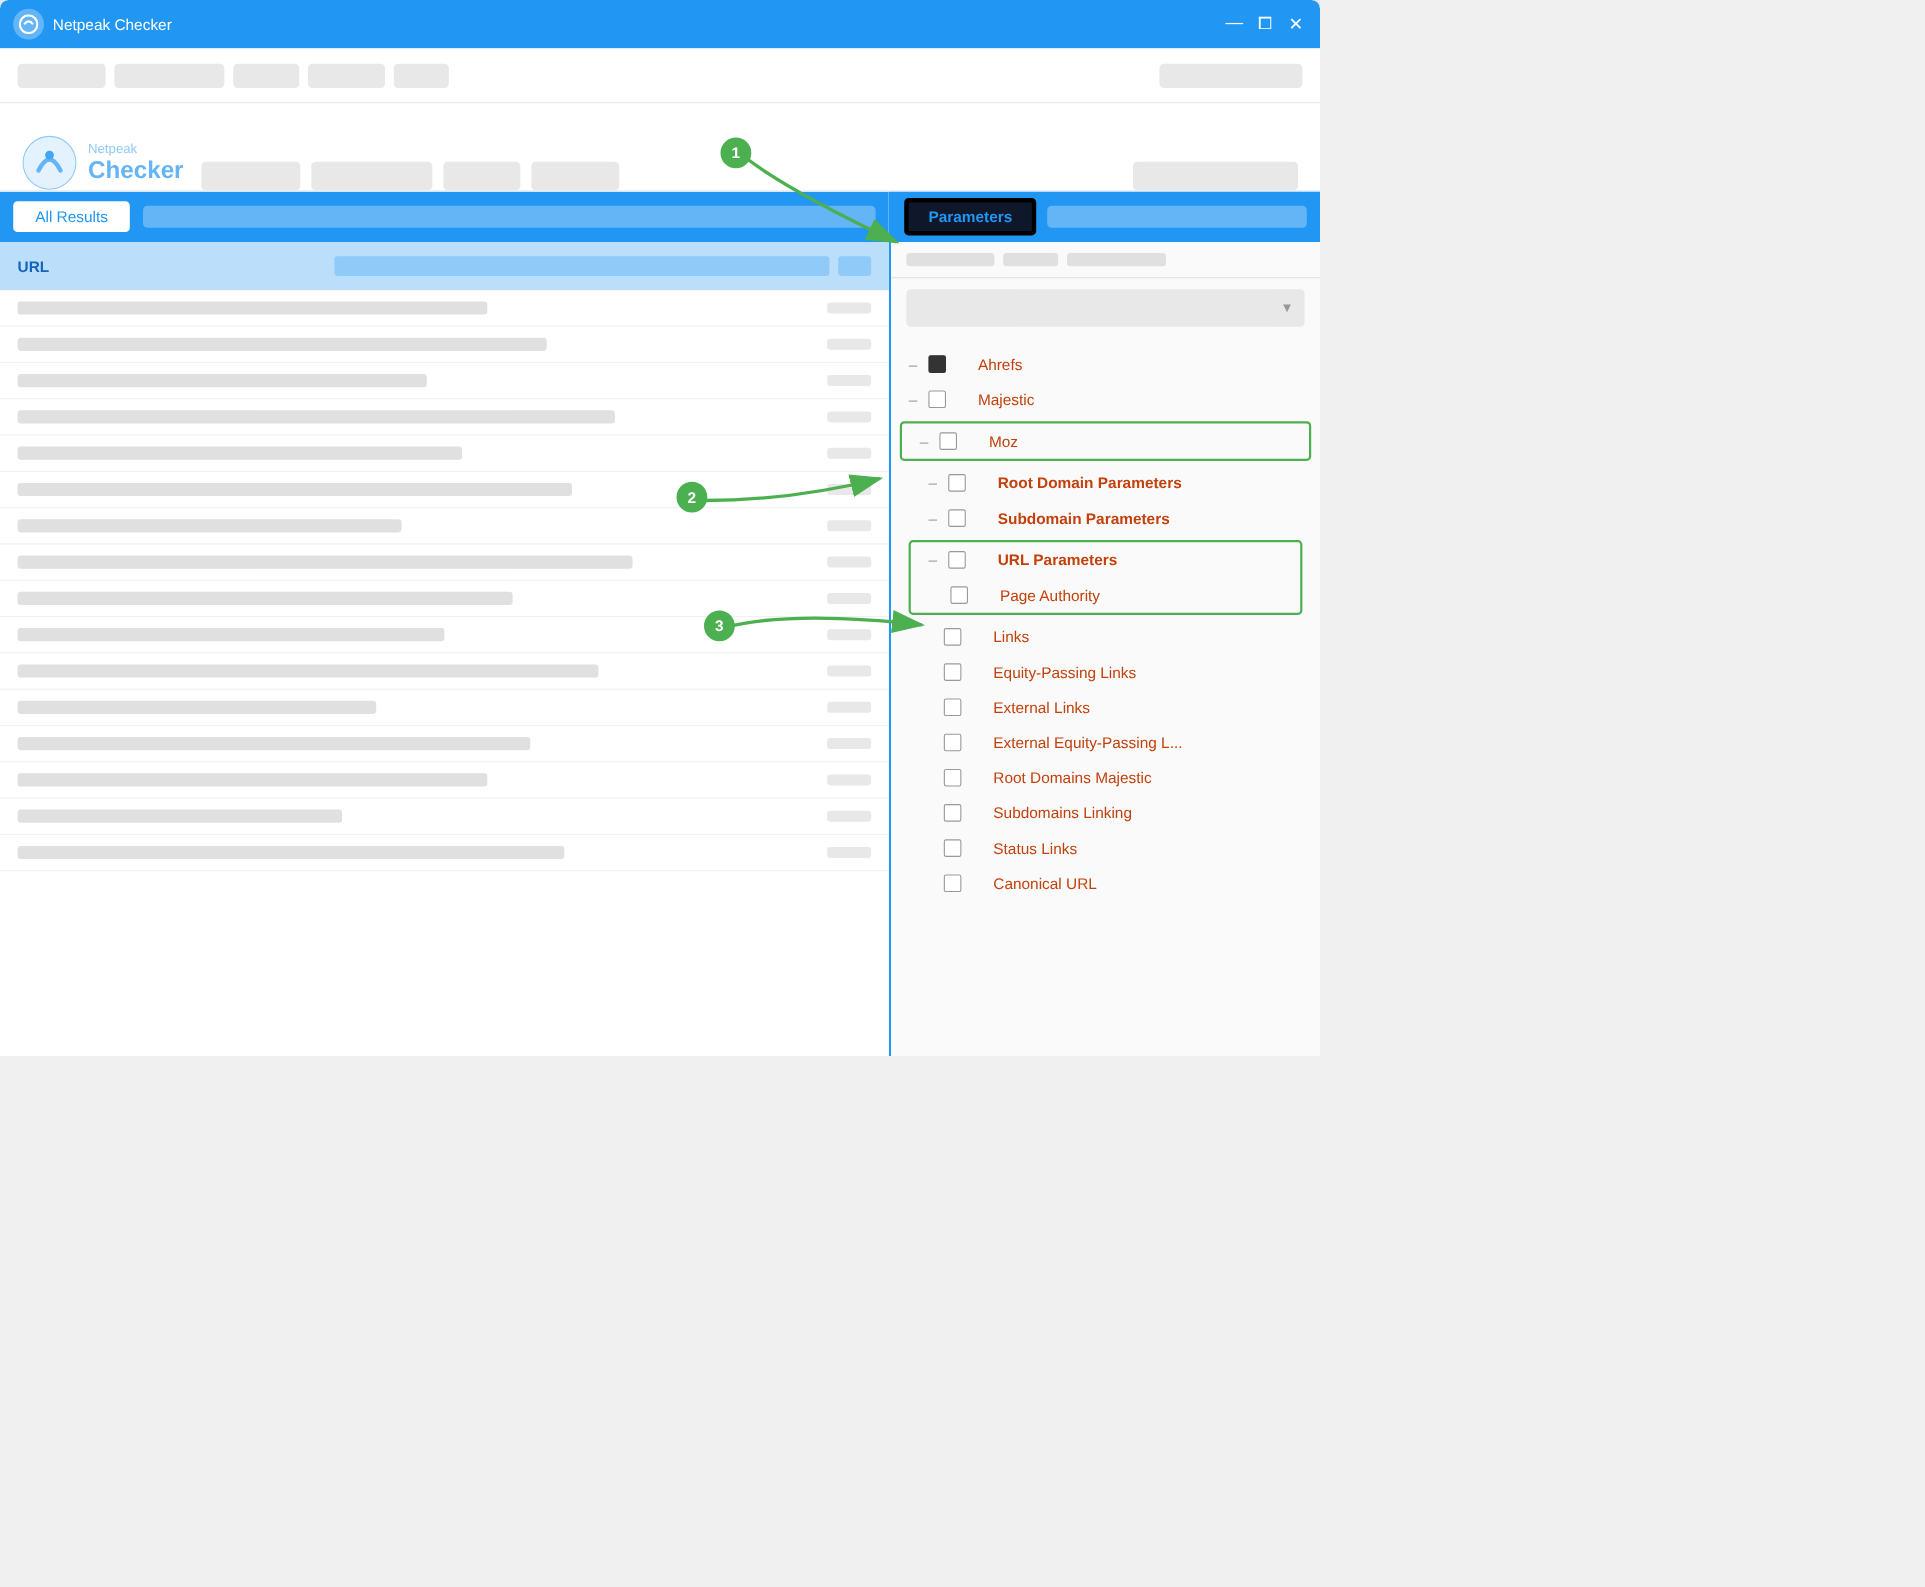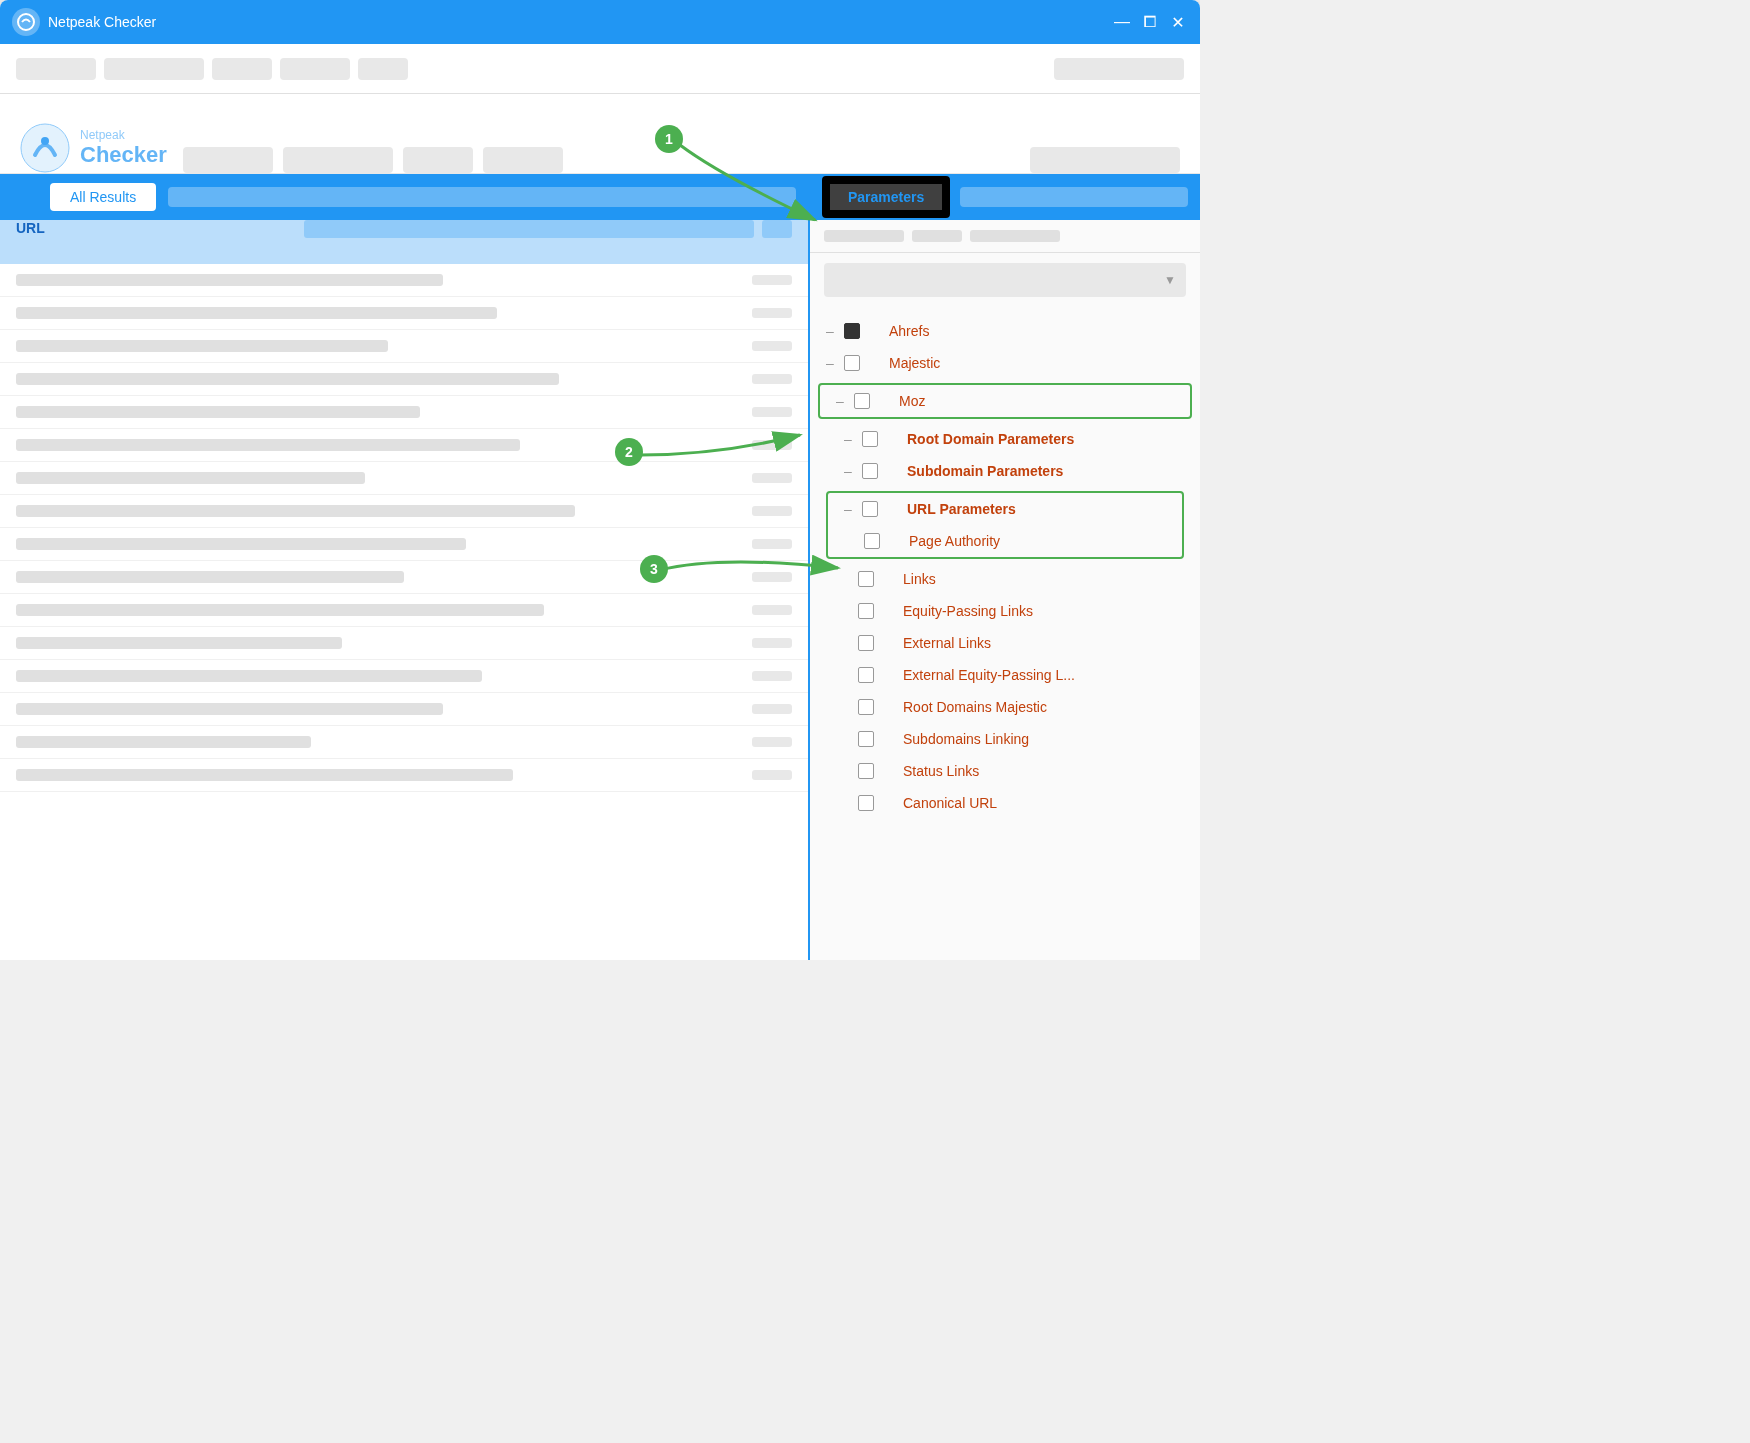--- a/index.html
+++ b/index.html
@@ -149,35 +149,34 @@
       flex-shrink: 0;
     }
     .tab-active {
       background: white;
       color: #2196F3;
       padding: 6px 20px;
       border-radius: 4px;
       font-size: 14px;
       font-weight: 500;
       cursor: pointer;
-      margin-left: 38px;
     }
     .tab-ph {
       height: 20px;
       background: rgba(255,255,255,0.3);
       border-radius: 4px;
       flex: 1;
     }
 
     
     .table-header {
       background: #BBDEFB;
       height: 44px;
       display: flex;
-      align-items: flex-start;
+      align-items: center;
       padding: 0 16px;
       gap: 0;
       flex-shrink: 0;
     }
     .table-header-url {
       color: #1565C0;
       font-size: 14px;
       font-weight: 600;
       width: 280px;
     }
@@ -233,23 +232,23 @@
     
     .params-header {
       background: #2196F3;
       height: 46px;
       display: flex;
       align-items: center;
       padding: 0 12px;
       gap: 10px;
     }
     .params-tab-active {
-      background: #404040;
+      background: #0f172a;
       color: #2196F3;
-      border: 8px solid #000000;
+      border: 4px solid #000000;
       border-radius: 4px;
       padding: 5px 18px;
       font-size: 14px;
       font-weight: 600;
       cursor: pointer;
     }
     .params-tab-ph {
       height: 20px;
       background: rgba(255,255,255,0.3);
       border-radius: 4px;

